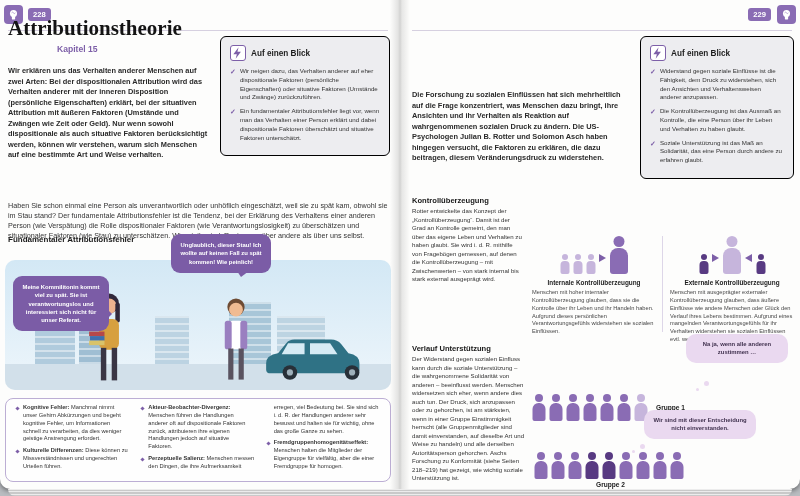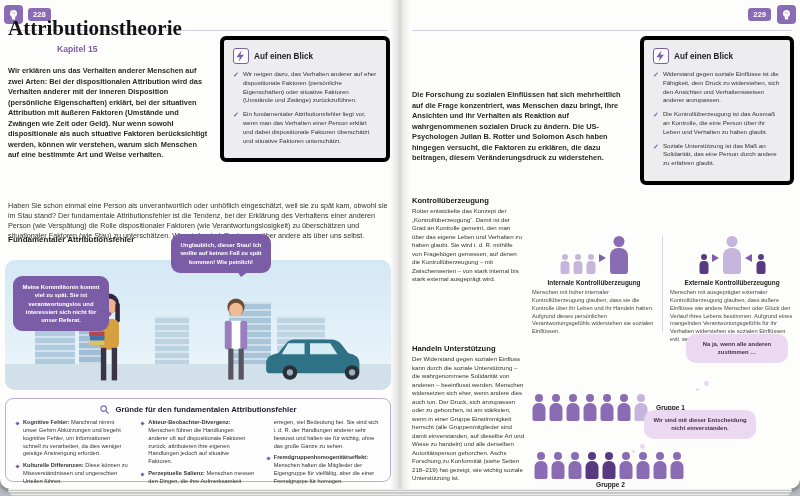--- a/index.html
+++ b/index.html
@@ -19,21 +19,21 @@
   .pagenum{position:absolute;background:#8a6cb4;color:#fff;font-weight:bold;font-size:7.6px;padding:2px 5px;border-radius:3px;}
   .chapter{position:absolute;color:#7d5fa8;font-weight:bold;font-size:8.6px;margin-top:36px;}
   .toprule{position:absolute;left:8px;right:8px;top:30px;border-top:1px solid #d6d0e0;}
 
   .title{position:absolute;margin:0;font-family:"Liberation Serif",serif;font-weight:bold;color:#141414;}
   .intro{position:absolute;margin:0;font-size:7.4px;line-height:1.42;font-weight:bold;color:#2a2a2a;}
   .sechead{position:absolute;margin:0;font-size:8px;font-weight:bold;color:#1a1a1a;}
   .bodytext{position:absolute;margin:0;font-size:7.2px;line-height:1.4;color:#333;}
 
   
-  .glance{position:absolute;background:#ededf0;border:4px solid #000000;border-radius:6px;padding:8px 9px;box-sizing:border-box;}
+  .glance{position:absolute;background:#ededf0;border:1px solid #000000;border-radius:6px;padding:8px 9px;box-sizing:border-box;}
   .glance-head{display:flex;align-items:center;gap:5px;margin-bottom:6px;}
   .bolt{width:14px;height:14px;border:1px solid #7d5fa8;border-radius:3px;background:#fff;display:flex;align-items:center;justify-content:center;flex:0 0 auto;}
   .glance-title{font-weight:bold;font-size:8.2px;color:#1d1d1d;}
   .glance-item{display:flex;gap:4px;font-size:6.2px;line-height:1.42;color:#333;margin-bottom:5px;}
   .chk{flex:0 0 auto;}
   .chk::before{content:"✓";color:#7d5fa8;font-weight:bold;font-size:7px;}
 
   
   .scene{position:absolute;left:5px;top:254px;width:386px;height:136px;}
   .sky{position:absolute;left:0;right:0;top:6px;bottom:0;background:linear-gradient(#d3e8f5,#eef6fb);border-radius:10px;}
@@ -166,27 +166,20 @@
           <rect x="9" y="31" width="8" height="33" rx="3" fill="#9a7fc0"></rect>
           <rect x="27" y="31" width="8" height="33" rx="3" fill="#9a7fc0"></rect>
           <rect x="13" y="63" width="6" height="36" fill="#5a5360"></rect>
           <rect x="25" y="63" width="6" height="36" fill="#5a5360"></rect>
         </svg>
         <div class="speech sL">Meine Kommilitonin kommt viel zu spät. Sie ist verantwortungslos und interessiert sich nicht für unser Referat.</div>
         <div class="speech sR">Unglaublich, dieser Stau! Ich wollte auf keinen Fall zu spät kommen! Wie peinlich!</div>
       </div>
 
       <div class="reasons">
-        <div class="reasons-head">
-          <svg width="11" height="11" viewBox="0 0 24 24">
-              <circle cx="10" cy="10" r="6" fill="none" stroke="#7d5fa8" stroke-width="2.4"></circle>
-              <line x1="14.5" y1="14.5" x2="21" y2="21" stroke="#7d5fa8" stroke-width="2.6"></line>
-            </svg>
-          <span class="reasons-title">Gründe für den fundamentalen Attributionsfehler</span>
-        </div>
         <div class="reasons-cols">
           <div class="reason"><b>Kognitive Fehler:</b> <span>Manchmal nimmt unser Gehirn Abkürzungen und begeht kognitive Fehler, um Informationen schnell zu verarbeiten, da dies weniger geistige Anstrengung erfordert.</span></div>
           <div class="reason"><b>Kulturelle Differenzen:</b> <span>Diese können zu Missverständnissen und ungerechten Urteilen führen.</span></div>
           <div class="reason"><b>Akteur-Beobachter-Divergenz:</b> <span>Menschen führen die Handlungen anderer oft auf dispositionale Faktoren zurück, attribuieren ihre eigenen Handlungen jedoch auf situative Faktoren.</span></div>
           <div class="reason"><b>Perzeptuelle Salienz:</b> <span>Menschen messen den Dingen, die ihre Aufmerksamkeit erregen, viel Bedeutung bei. Sie sind sich i. d. R. der Handlungen anderer sehr bewusst und halten sie für wichtig, ohne das große Ganze zu sehen.</span></div>
           <div class="reason"><b>Fremdgruppenhomogenitätseffekt:</b> <span>Menschen halten die Mitglieder der Eigengruppe für vielfältig, aber die einer Fremdgruppe für homogen.</span></div>
         </div>
       </div>
     </section>
 
@@ -249,21 +242,21 @@
           <span class="person p-sm dark"></span>
           <span class="arr r"></span>
           <span class="person p-big light"></span>
           <span class="arr l"></span>
           <span class="person p-sm dark"></span>
         </div>
         <div class="subhead">Externale Kontrollüberzeugung</div>
         <p class="subbody">Menschen mit ausgeprägter externaler Kontrollüberzeugung glauben, dass äußere Einflüsse wie andere Menschen oder Glück den Verlauf ihres Lebens bestimmen. Aufgrund eines mangelnden Verantwortungsgefühls für ihr Verhalten widerstehen sie sozialen Einflüssen evtl. weniger.</p>
       </div>
 
-      <h2 class="sechead" style="left:8px;top:344px;font-size:7.6px;">Handeln Unterstützung</h2>
+      <h2 class="sechead" style="left:8px;top:344px;font-size:7.6px;">Verlauf Unterstützung</h2>
       <p class="bodytext" style="left:8px;top:355px;width:114px;font-size:6.1px;">Der Widerstand gegen sozialen Einfluss kann durch die soziale Unterstützung – die wahrgenommene Solidarität von anderen – beeinflusst werden. Menschen widersetzen sich eher, wenn andere dies auch tun. Der Druck, sich anzupassen oder zu gehorchen, ist am stärksten, wenn in einer Gruppe Einstimmigkeit herrscht (alle Gruppenmitglieder sind damit einverstanden, auf dieselbe Art und Weise zu handeln) und alle derselben Autoritätsperson gehorchen. Aschs Forschung zu Konformität (siehe Seiten 218–219) hat gezeigt, wie wichtig soziale Unterstützung ist.</p>
 
       <div class="thought" style="left:282px;top:334px;width:102px;">Na ja, wenn alle anderen zustimmen …</div>
       <span class="tdot" style="left:300px;top:381px;width:5px;height:5px;"></span>
       <span class="tdot" style="left:292px;top:388px;width:3px;height:3px;"></span>
 
       <div class="people-row" style="left:128px;top:394px;">
         <span class="person p-med"></span>
         <span class="person p-med"></span>
         <span class="person p-med"></span>

